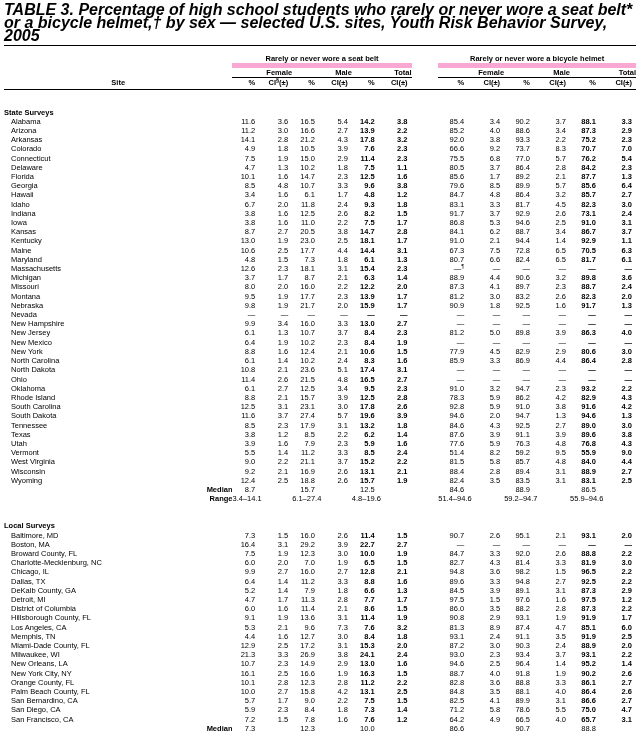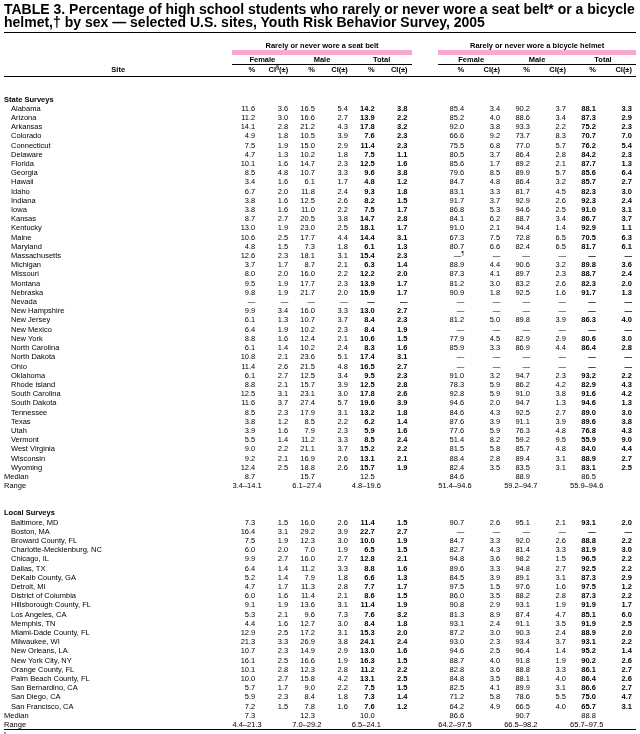--- a/index.html
+++ b/index.html
@@ -3,52 +3,53 @@
 <meta charset="utf-8">
 <style>
   html, body {
     margin: 0;
     background: #ffffff;
     color: #000000;
     font-family: "Liberation Sans", "DejaVu Sans", sans-serif;
   }
   body { width: 632px; padding: 3px 4px; }
   .title {
-    font-size: 14px;
+    font-size: 16px;
     font-weight: bold;
     line-height: 13px;
     margin-bottom: 3px;
     letter-spacing: 0;
+    font-style: italic;
   }
   table {
     border-collapse: collapse;
     width: 100%;
     table-layout: fixed;
     border-top: 1.5px solid #000;
     border-bottom: 1.5px solid #000;
   }
   th, td {
     font-size: 7.5px;
     line-height: 9.2px;
     padding: 0;
     white-space: nowrap;
     overflow: hidden;
   }
   thead th { font-weight: bold; vertical-align: bottom; }
   th.group { text-align: center; border-bottom: 5px solid #f9a8d4; padding-top: 8px; }
-  th.subgroup { text-align: center; border-bottom: 1px solid #000; }
+  th.subgroup { text-align: right; border-bottom: 1px solid #000; }
   th.colhead { border-bottom: 1.5px solid #000; padding-bottom: 1px; }
   th.sitehead { text-align: center; border-bottom: 1.5px solid #000; vertical-align: bottom; padding-bottom: 1px; }
   th.pct { text-align: right; padding-right: 6px; }
   th.ci  { text-align: right; padding-right: 4px; }
   th.spacer, td.spacer { border: none; }
   th.spacer.colhead { border-bottom: 1.5px solid #000; }
   td.section-label { font-weight: bold; text-align: left; padding-top: 18px; }
   td.site { text-align: left; padding-left: 7px; }
-  td.rowlabel { text-align: left; font-weight: normal; }
+  td.rowlabel { text-align: right; font-weight: bold; }
   td.num { text-align: right; padding-right: 6px; }
   td.cinum { text-align: right; padding-right: 4px; }
   td.tot { font-weight: bold; }
   td.rangeval { text-align: left; padding-right: 2px; }
   sup { font-size: 5.5px; line-height: 0; }
   .footnotes { margin-top: 2px; }
   .footnote { font-size: 7px; line-height: 9px; }
   .footnote sup { font-size: 5.5px; }
 </style>
 </head>
@@ -274,21 +275,21 @@
         <td class="cinum">1.6</td>
         <td class="num">12.5</td>
         <td class="cinum">2.6</td>
         <td class="num tot">8.2</td>
         <td class="cinum tot">1.5</td>
         <td class="spacer"></td>
         <td class="num">91.7</td>
         <td class="cinum">3.7</td>
         <td class="num">92.9</td>
         <td class="cinum">2.6</td>
-        <td class="num tot">92.3</td>
+        <td class="num tot">73.1</td>
         <td class="cinum tot">2.4</td>
       </tr>
       <tr>
         <td class="site">Iowa</td>
         <td class="num">3.8</td>
         <td class="cinum">1.6</td>
         <td class="num">11.0</td>
         <td class="cinum">2.2</td>
         <td class="num tot">7.5</td>
         <td class="cinum tot">1.7</td>

